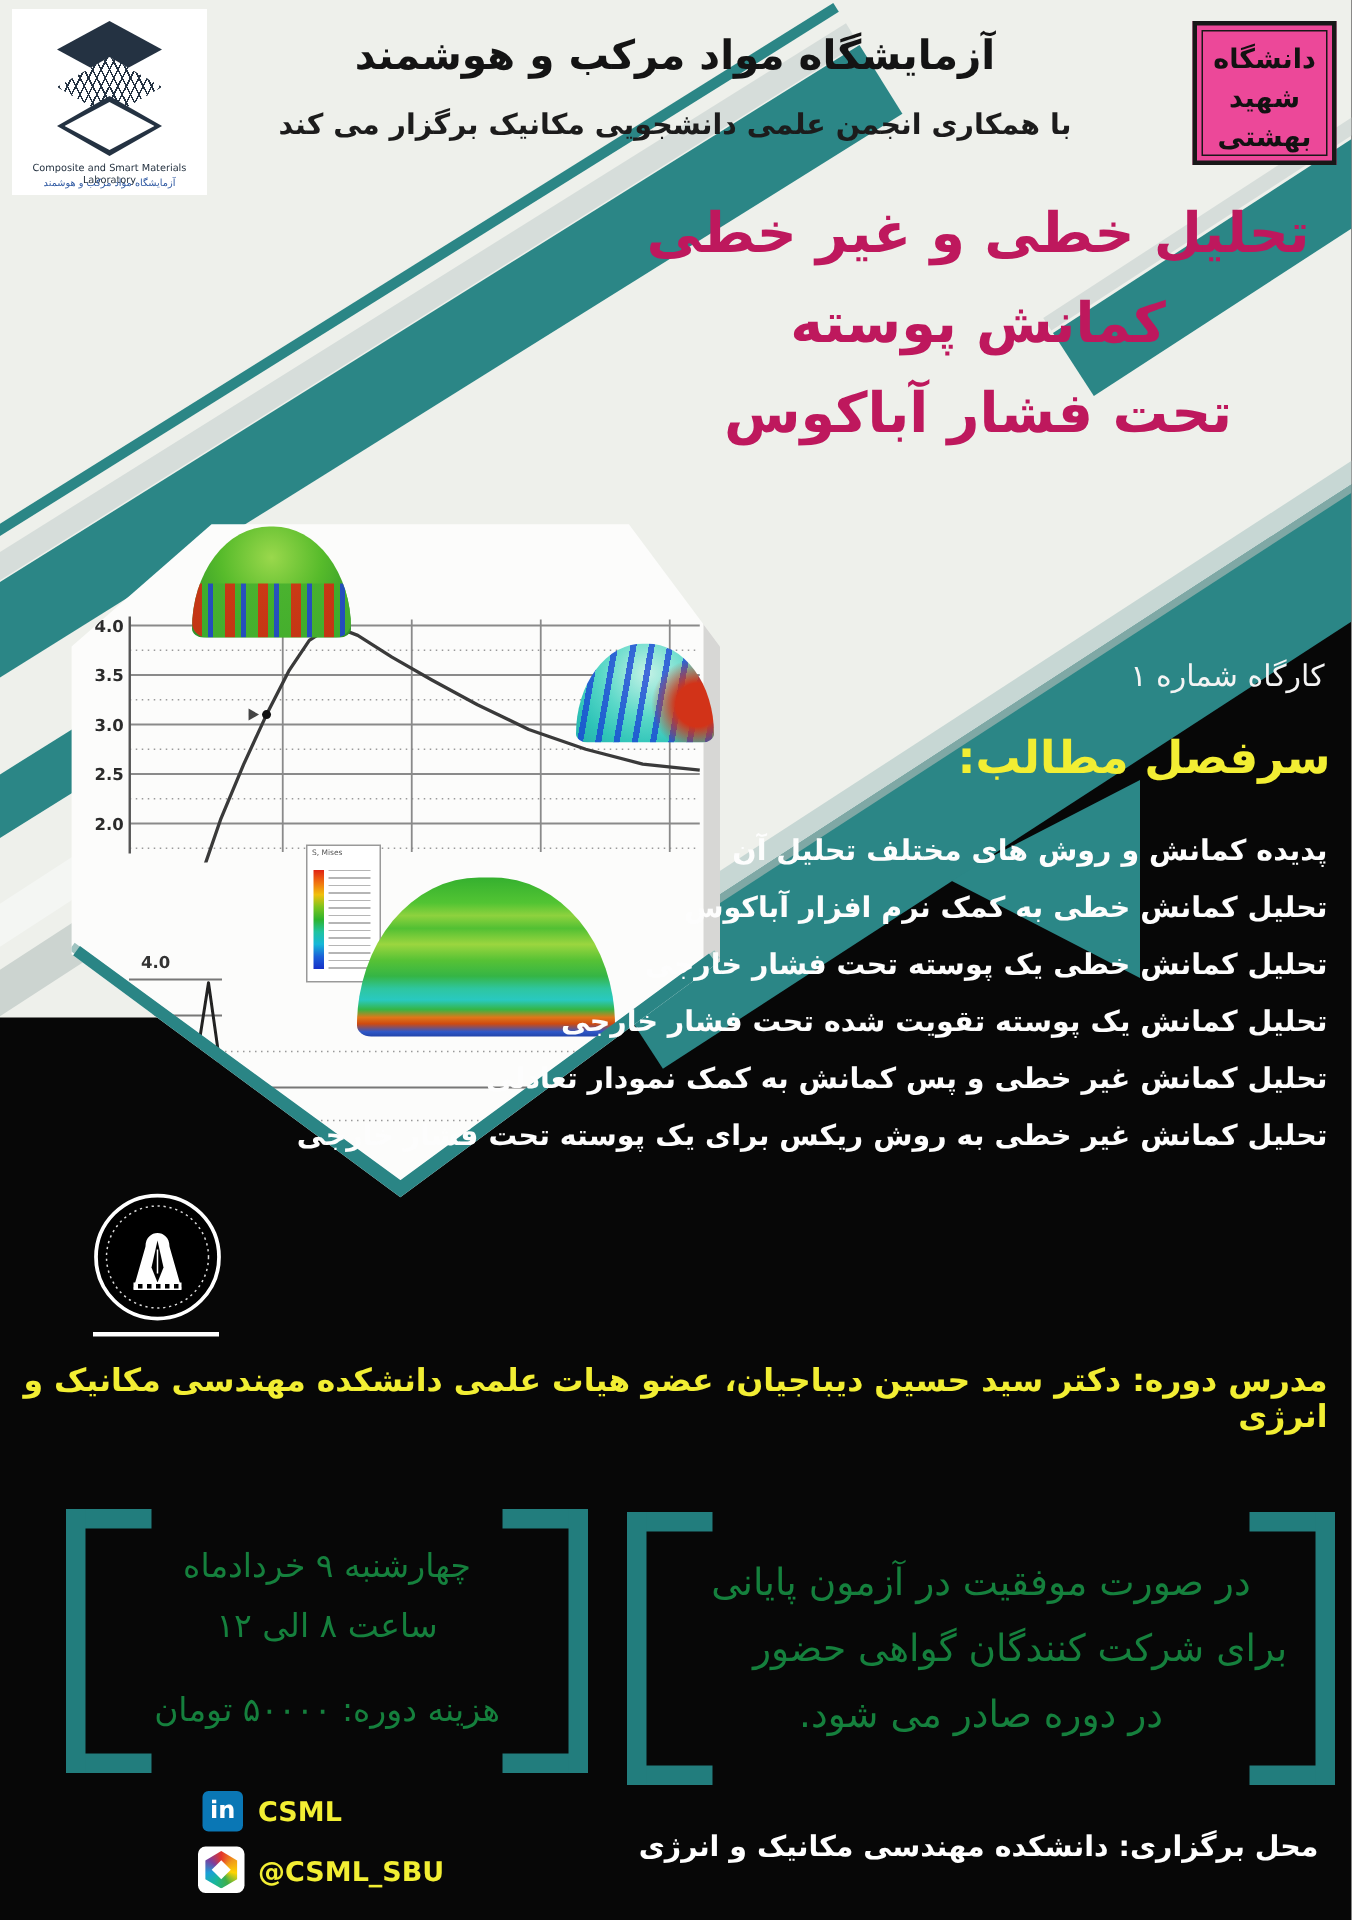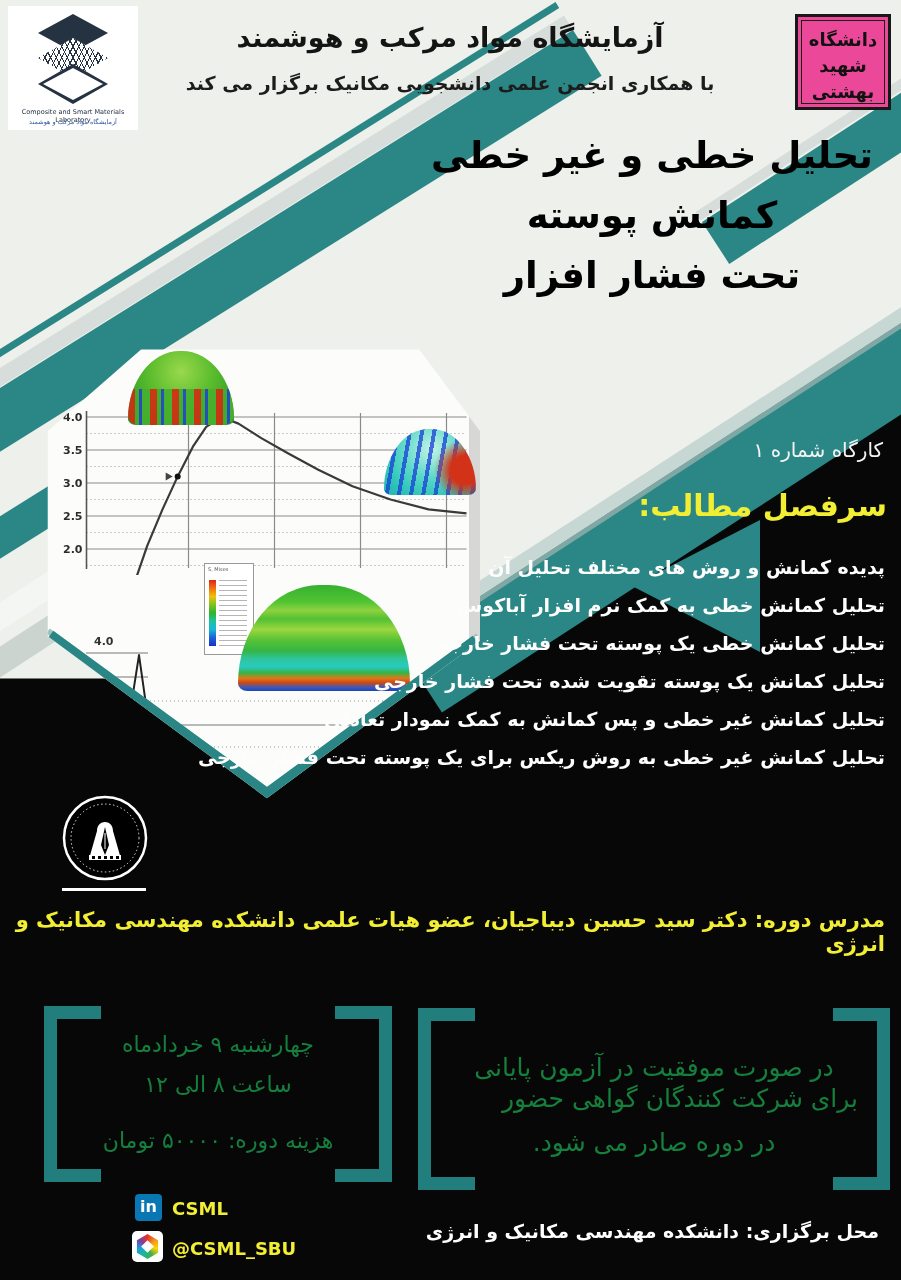--- a/index.html
+++ b/index.html
@@ -15,21 +15,21 @@
   .black-panel{position:absolute;inset:0;background:#070707;
     clip-path:polygon(0 53%,46% 53%,100% 28.5%,100% 100%,0 100%);}
   .tri{position:absolute;background:#2b8787;}
   
   .hexa{position:absolute;left:46px;top:345px;width:434px;height:455px;background:#fcfcfb;
     clip-path:polygon(21.9% 1%,86% 1%,100% 18.9%,100% 65%,50.9% 99.6%,0.4% 64%,0.4% 18.9%);}
   .dome{position:absolute;}
   
   .hdr1{font-size:27px;font-weight:bold;color:#141414;}
   .hdr2{font-size:19px;font-weight:bold;color:#1c1c1c;}
-  .title-line{font-size:37px;font-weight:bold;color:#000000;line-height:60px;}
+  .title-line{font-size:37px;font-weight:bold;color:#be185d;line-height:60px;}
   .workshop{font-size:20px;color:#f4f4f4;}
   .topics-h{font-size:30px;font-weight:bold;color:#f2ee33;}
   .topic{font-size:19px;font-weight:bold;color:#fdfdfd;white-space:nowrap;}
   .instructor{font-size:21px;font-weight:bold;color:#f2ee33;}
   .boxline{font-weight:normal;color:#15803d;}
   
   .br{position:absolute;width:44px;border:13px solid #227d7d;}
   .br-l{border-right:none;}
   .br-r{border-left:none;}
   
@@ -169,21 +169,21 @@
       <div>بهشتی</div>
     </div>
   </div>
 
   <div class="abs fa hdr1" style="left:150px;top:22px;width:600px;text-align:center;">آزمایشگاه مواد مرکب و هوشمند</div>
   <div class="abs fa hdr2" style="left:150px;top:72px;width:600px;text-align:center;">با همکاری انجمن علمی دانشجویی مکانیک برگزار می کند</div>
 
   <div class="abs fa" style="right:14px;top:126px;width:470px;text-align:center;">
     <div class="title-line">تحلیل خطی و غیر خطی</div>
     <div class="title-line">کمانش پوسته</div>
-    <div class="title-line">تحت فشار افزار</div>
+    <div class="title-line">تحت فشار آباکوس</div>
   </div>
 
   <div class="abs fa workshop" style="right:18px;top:438px;">کارگاه شماره ۱</div>
   <div class="abs fa topics-h" style="right:14px;top:488px;">سرفصل مطالب:</div>
 
   <div class="abs fa" style="right:16px;top:556px;display:flex;flex-direction:column;gap:16px;align-items:flex-start;">
     <div class="topic">پدیده کمانش و روش های  مختلف تحلیل آن</div>
     <div class="topic">تحلیل کمانش خطی به کمک نرم افزار آباکوس</div>
     <div class="topic">تحلیل کمانش خطی یک پوسته تحت فشار خارجی</div>
     <div class="topic">تحلیل کمانش یک پوسته تقویت شده تحت فشار خارجی</div>
@@ -215,21 +215,21 @@
     <div class="br br-l" style="left:0;top:0;height:150px;"></div>
     <div class="br br-r" style="right:0;top:0;height:150px;"></div>
     <div class="abs fa boxline" style="left:0;top:26px;width:100%;text-align:center;font-size:22px;">چهارشنبه ۹ خردادماه</div>
     <div class="abs fa boxline" style="left:0;top:66px;width:100%;text-align:center;font-size:22px;">ساعت ۸ الی ۱۲</div>
     <div class="abs fa boxline" style="left:0;top:122px;width:100%;text-align:center;font-size:22px;">هزینه دوره: ۵۰۰۰۰ تومان</div>
   </div>
 
   <div class="abs" style="left:418px;top:1008px;width:472px;height:182px;">
     <div class="br br-l" style="left:0;top:0;height:156px;"></div>
     <div class="br br-r" style="right:0;top:0;height:156px;"></div>
-    <div class="abs fa boxline" style="left:0;top:32px;width:100%;text-align:center;font-size:25px;margin-top:13px;">در صورت موفقیت در آزمون پایانی</div>
+    <div class="abs fa boxline" style="left:0;top:32px;width:100%;text-align:center;font-size:25px;">در صورت موفقیت در آزمون پایانی</div>
     <div class="abs fa boxline" style="left:0;top:76px;width:100%;text-align:center;font-size:25px;margin-left:26px;">برای شرکت کنندگان گواهی حضور</div>
     <div class="abs fa boxline" style="left:0;top:120px;width:100%;text-align:center;font-size:25px;">در دوره صادر می شود.</div>
   </div>
 
   <div class="li-icon" style="left:135px;top:1194px;">in</div>
   <div class="social-label" style="left:172px;top:1198px;">CSML</div>
   <div class="hex-icon" style="left:132px;top:1231px;">
     <div class="hex-ring"></div>
     <div class="hex-core"></div>
   </div>

